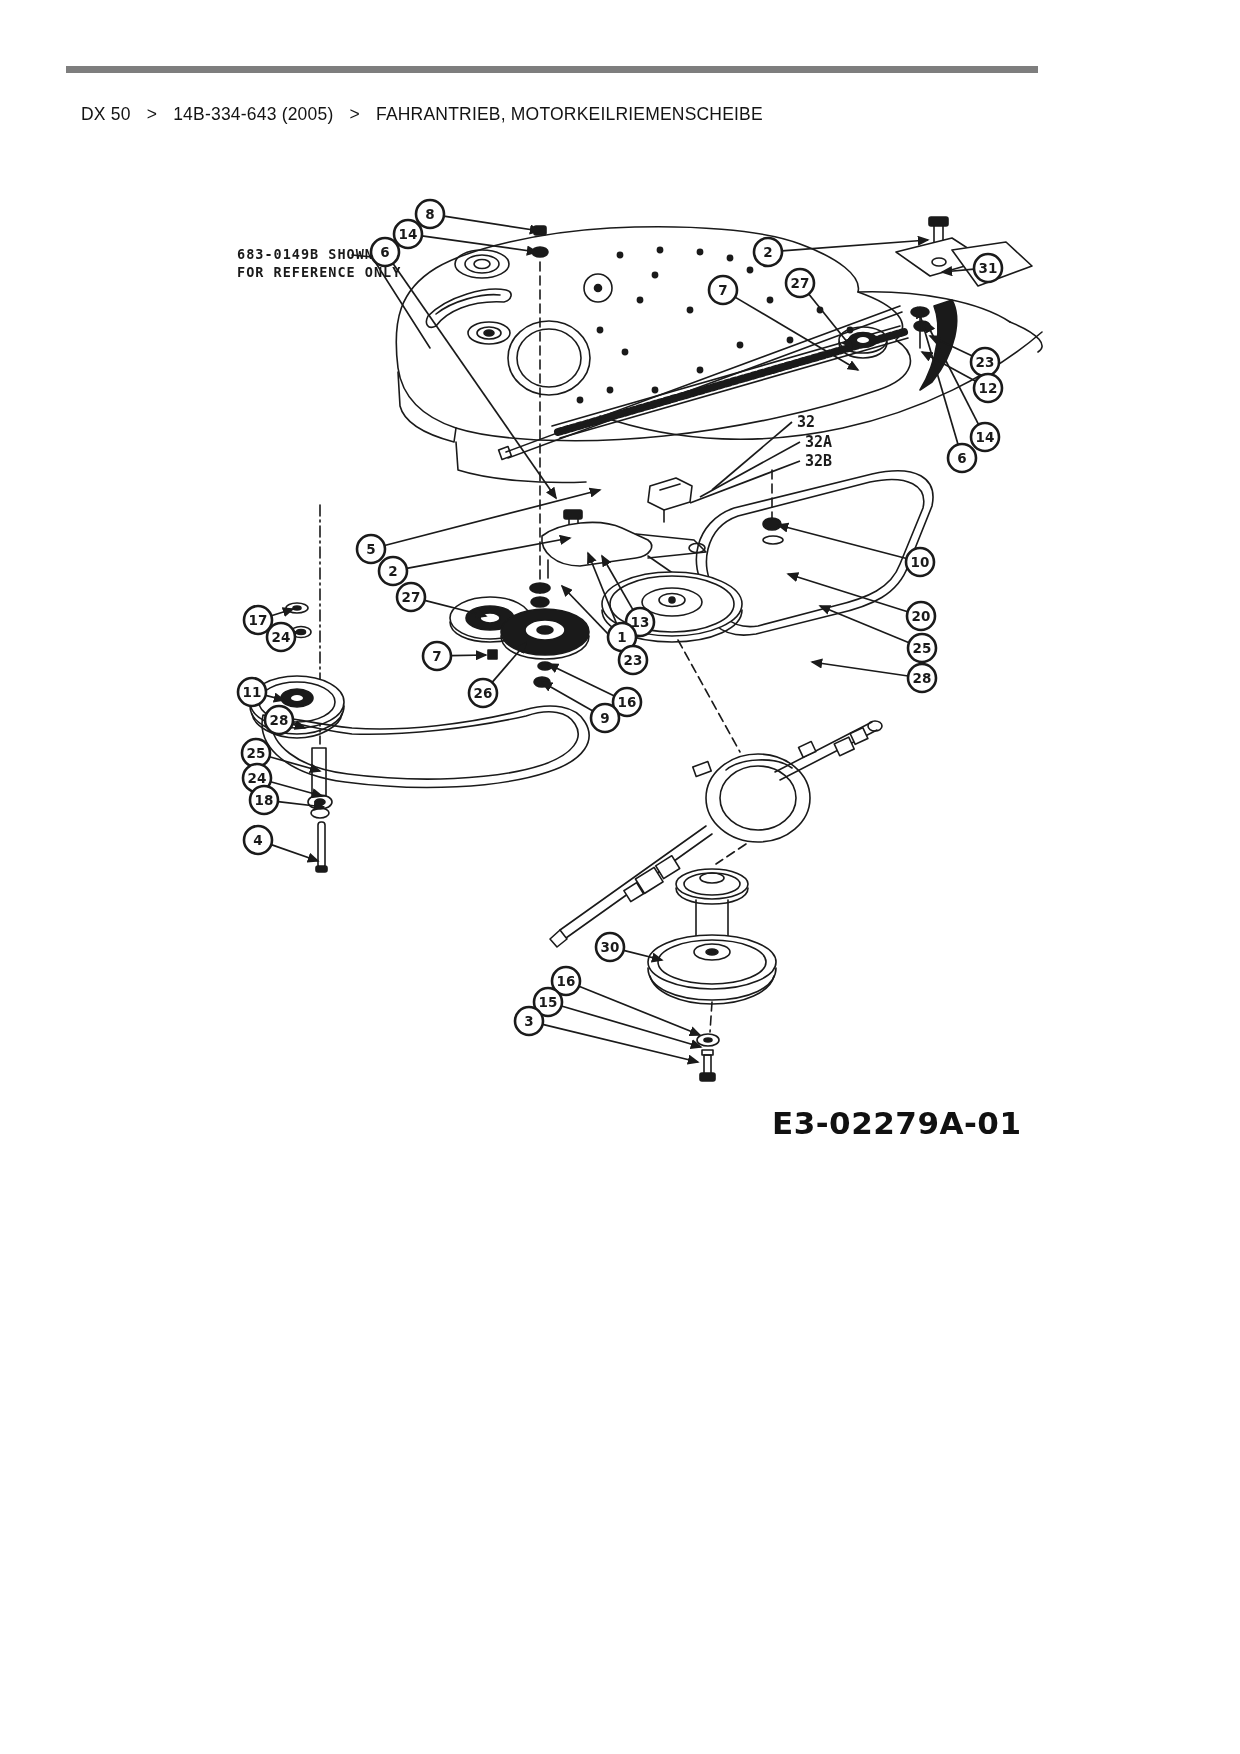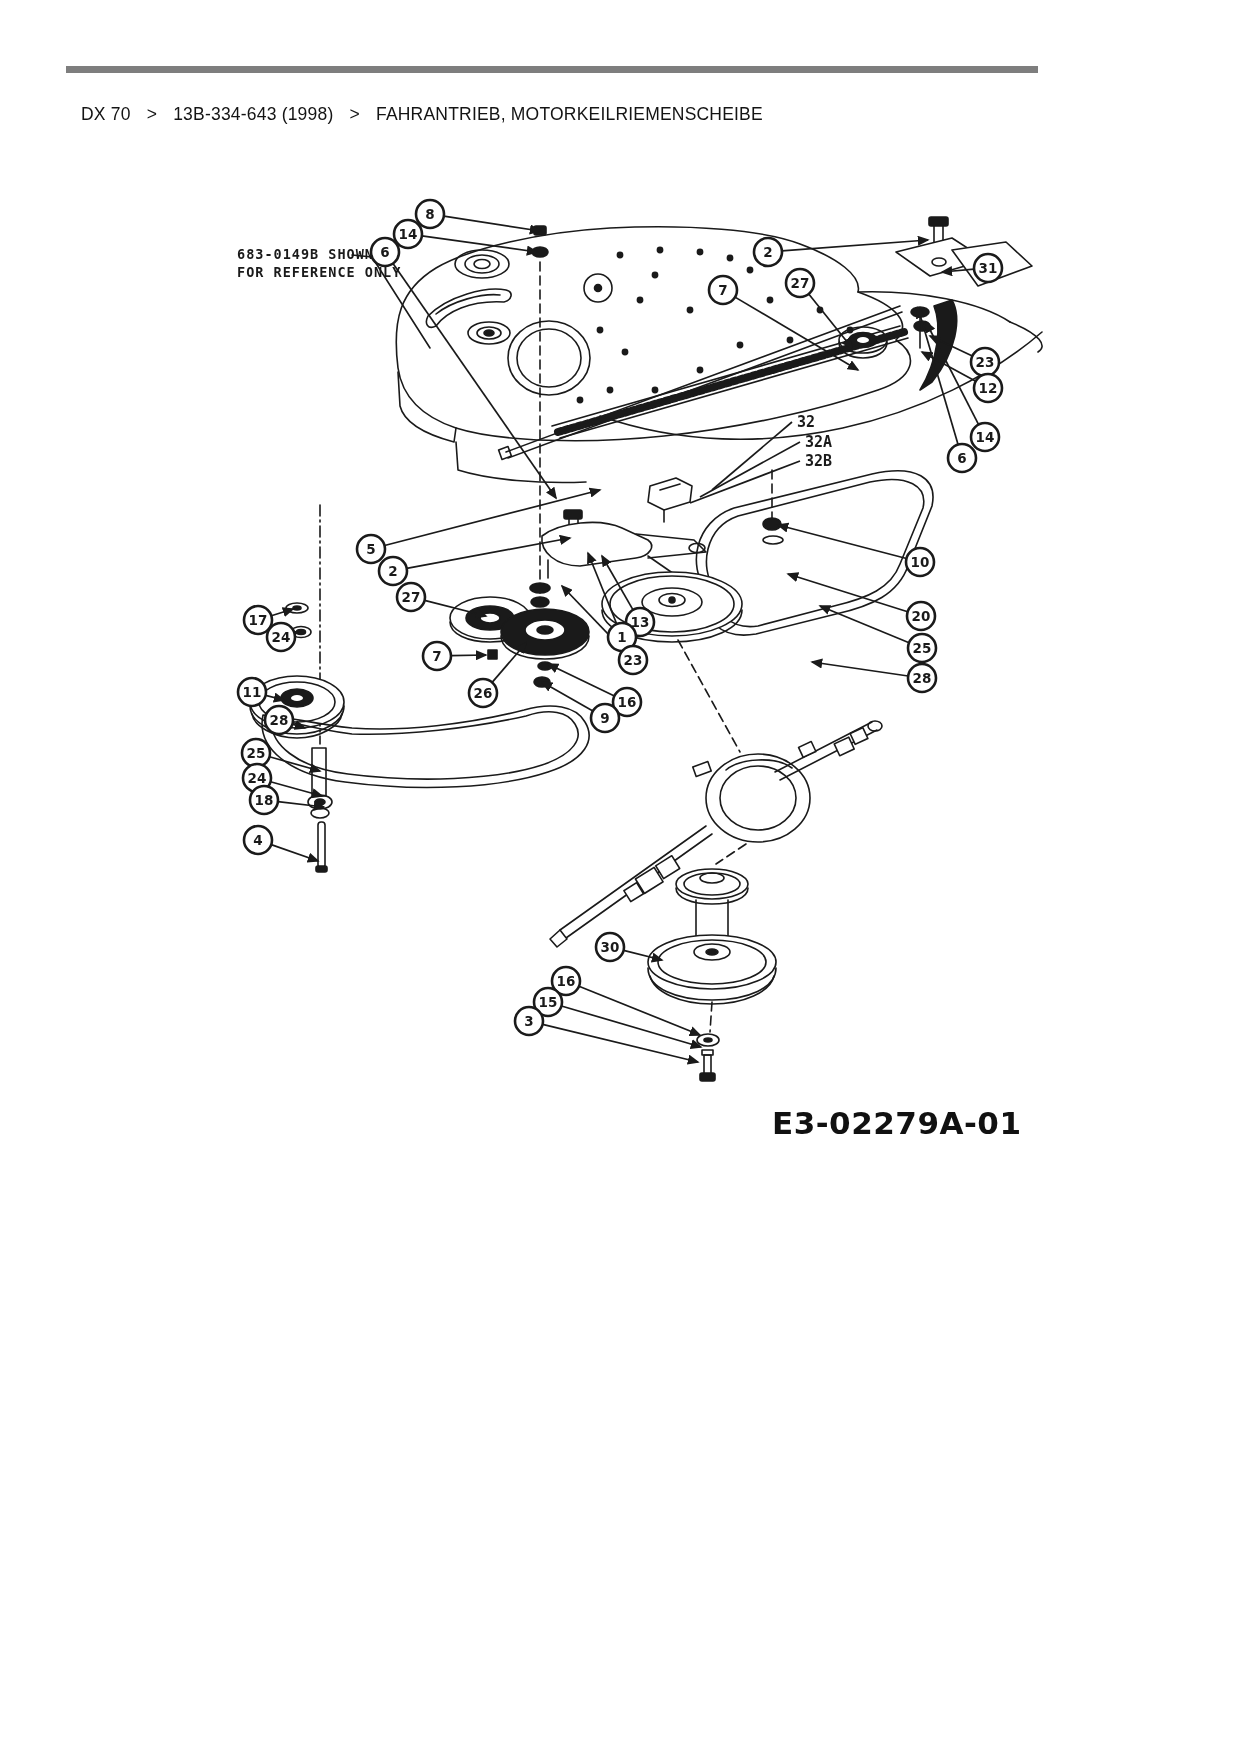--- a/index.html
+++ b/index.html
@@ -24,23 +24,23 @@
   .ref-note{fill:#1a1a1a;font-family:"DejaVu Sans Mono", monospace;font-size:13.5px;font-weight:bold;letter-spacing:1px;}
   .part-label{fill:#1a1a1a;font-family:"DejaVu Sans Mono", monospace;font-size:15px;font-weight:bold;}
   .drawing-number{fill:#111111;font-family:"DejaVu Sans", sans-serif;font-size:31px;font-weight:600;letter-spacing:.5px;}
 </style>
 </head>
 <body>
 
 <div class="topbar"></div>
 
 <div class="breadcrumb">
-  <a>DX 70</a>
+  <a>DX 50</a>
   <span class="sep">&gt;</span>
-  <a>13B-334-643 (1998)</a>
+  <a>14B-334-643 (2005)</a>
   <span class="sep">&gt;</span>
   <span>FAHRANTRIEB, MOTORKEILRIEMENSCHEIBE</span>
 </div>
 
 <div id="diagram-wrap">
 <svg id="diagram-svg" width="1240" height="1754" viewBox="0 0 1240 1754" xmlns="http://www.w3.org/2000/svg">
   <defs>
     <marker id="arrowhead" markerWidth="7" markerHeight="6" refX="6" refY="3" orient="auto">
       <path d="M0,0 L7,3 L0,6 Z" fill="#1a1a1a"></path>
     </marker>

